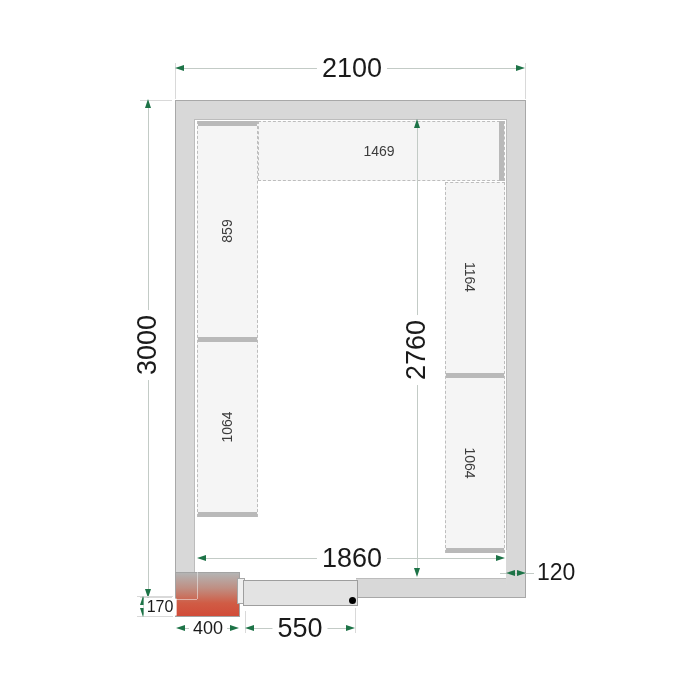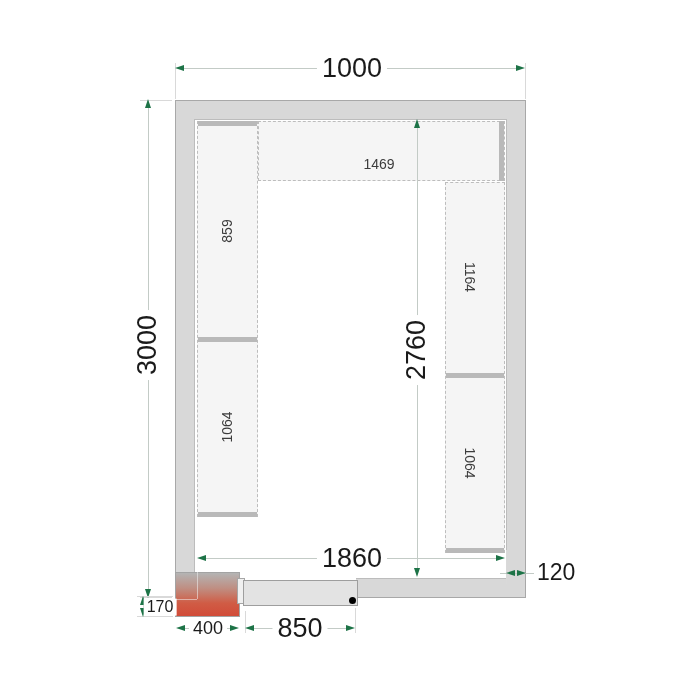--- a/index.html
+++ b/index.html
@@ -79,32 +79,32 @@
   <div class="shelf" style="left:258px;top:121px;width:247px;height:60px;"></div>
   <div class="shelf" style="left:445px;top:182px;width:60px;height:371px;"></div>
 
   <div class="bar" style="left:198px;top:121px;width:59px;height:5px;"></div>
   <div class="bar" style="left:198px;top:337px;width:59px;height:5px;"></div>
   <div class="bar" style="left:198px;top:512px;width:59px;height:5px;"></div>
   <div class="bar" style="left:499px;top:121px;width:5px;height:60px;"></div>
   <div class="bar" style="left:446px;top:373px;width:58px;height:5px;"></div>
   <div class="bar" style="left:446px;top:548px;width:58px;height:5px;"></div>
 
-  <div class="shelflabel" style="left:379px;top:151px;margin-top:13px;">1469</div>
+  <div class="shelflabel" style="left:379px;top:151px;">1469</div>
   <div class="shelflabel ccw" style="left:227px;top:231px;">859</div>
   <div class="shelflabel ccw" style="left:227px;top:427px;">1064</div>
   <div class="shelflabel cw" style="left:470px;top:277px;">1164</div>
   <div class="shelflabel cw" style="left:470px;top:463px;">1064</div>
 
   <div class="vline ext" style="left:175px;top:63px;height:36px;"></div>
   <div class="vline ext" style="left:525px;top:63px;height:36px;"></div>
   <div class="hline" style="left:181px;top:68px;width:338px;"></div>
   <div class="arr l" style="left:175px;top:64.5px;"></div>
   <div class="arr r" style="left:516px;top:64.5px;"></div>
-  <div class="dimtext" style="left:352px;top:68px;">1000</div>
+  <div class="dimtext" style="left:352px;top:68px;">2100</div>
 
   <div class="hline ext" style="left:140px;top:100px;width:32px;"></div>
   <div class="hline ext" style="left:140px;top:597px;width:32px;"></div>
   <div class="vline" style="left:148px;top:105px;height:488px;"></div>
   <div class="arr u" style="left:144.5px;top:99px;"></div>
   <div class="arr d" style="left:144.5px;top:589px;"></div>
   <div class="dimtext ccw" style="left:147px;top:345px;">3000</div>
 
   <div class="vline" style="left:417px;top:126px;height:445px;"></div>
   <div class="arr u" style="left:413.5px;top:119px;"></div>
@@ -141,15 +141,15 @@
   <div class="hline" style="left:182px;top:628px;width:51px;"></div>
   <div class="arr l" style="left:176px;top:624.5px;"></div>
   <div class="arr r" style="left:230px;top:624.5px;"></div>
   <div class="dimtext small" style="left:208px;top:628px;">400</div>
 
   <div class="vline ext" style="left:245px;top:611px;height:22px;"></div>
   <div class="vline ext" style="left:355px;top:608px;height:25px;"></div>
   <div class="hline" style="left:250px;top:628px;width:100px;"></div>
   <div class="arr l" style="left:245px;top:624.5px;"></div>
   <div class="arr r" style="left:346px;top:624.5px;"></div>
-  <div class="dimtext" style="left:300px;top:628px;">850</div>
+  <div class="dimtext" style="left:300px;top:628px;">550</div>
 
 </div>
 
 </body></html>

